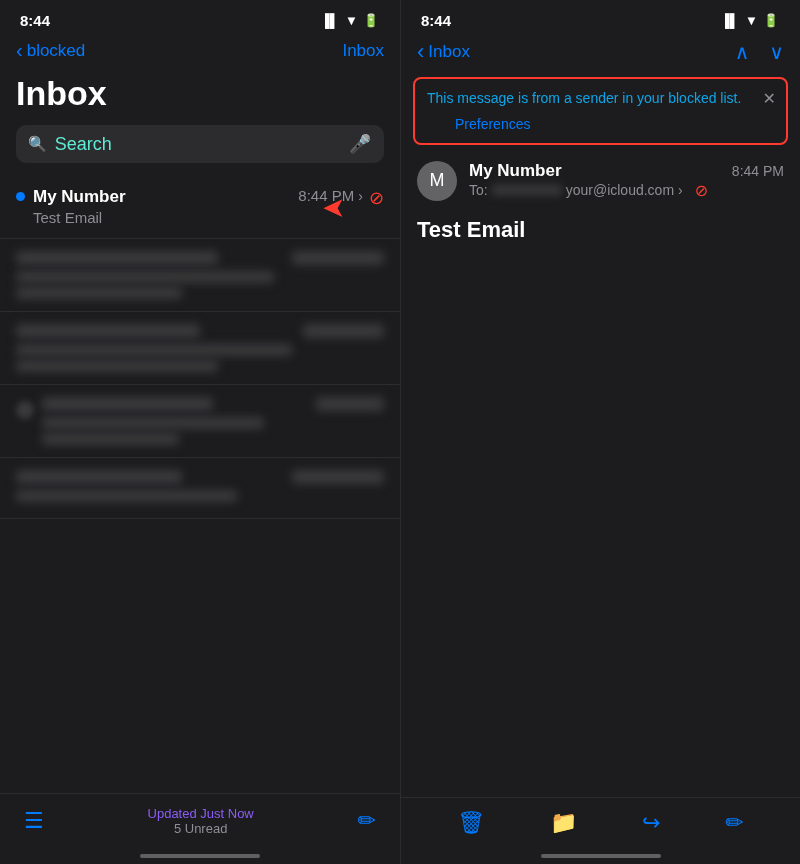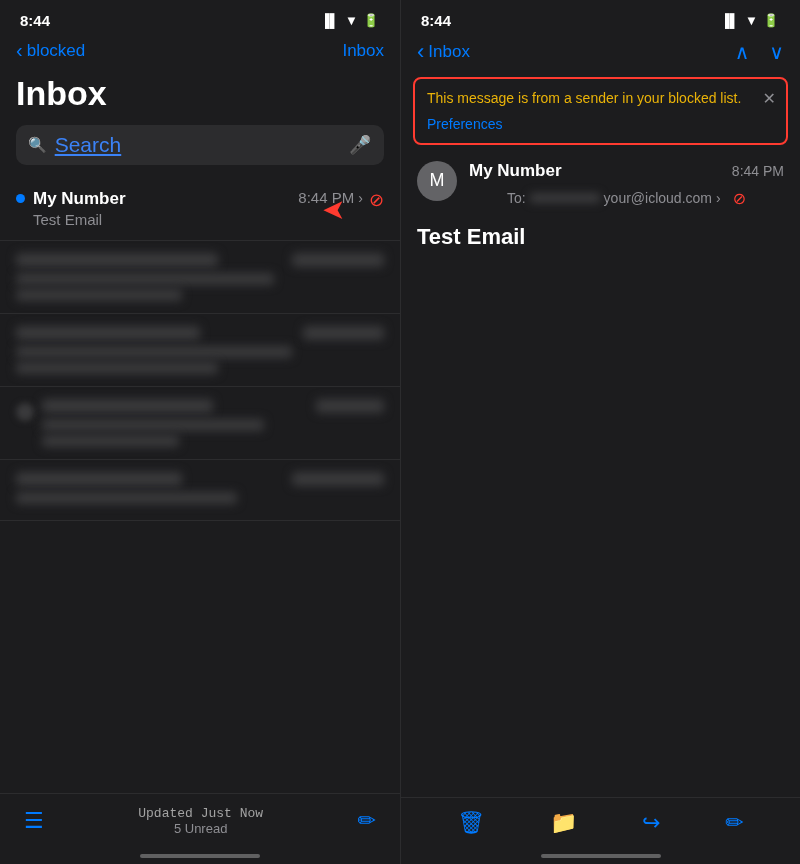--- a/index.html
+++ b/index.html
@@ -83,24 +83,23 @@
       padding: 8px 12px;
       gap: 8px;
     }
 
     .search-icon-wrap {
       color: #8e8e93;
       font-size: 15px;
     }
 
     .search-placeholder {
-      color: #3b82f6;
-      font-size: 21px;
+      color: #5eead4;
+      font-size: 18px;
       flex: 1;
-      text-decoration: underline;
     }
 
     .mic-icon {
       color: #8e8e93;
       font-size: 18px;
     }
 
     
     .email-list {
       flex: 1;
@@ -187,22 +186,21 @@
       padding: 12px 24px 28px;
       border-top: 1px solid #2c2c2e;
     }
 
     .bottom-bar-center {
       text-align: center;
     }
 
     .updated-text {
       font-size: 13px;
-      color: #a3a3a3;
-      font-family: Liberation Mono, monospace;
+      color: #8b5cf6;
     }
 
     .unread-text {
       font-size: 13px;
       color: #8e8e93;
     }
 
     .bottom-icon {
       color: #007AFF;
       font-size: 22px;
@@ -268,37 +266,38 @@
       margin: 4px 12px 8px;
       border: 2px solid #ff3b30;
       border-radius: 8px;
       padding: 10px 12px 10px 12px;
       background: transparent;
       position: relative;
     }
 
     .blocked-banner-text {
       font-size: 14px;
-      color: #eab308;
+      color: #0ea5e9;
       line-height: 1.4;
       margin-bottom: 6px;
       padding-right: 24px;
     }
 
     .blocked-banner-close {
       position: absolute;
       top: 10px;
       right: 10px;
       color: #8e8e93;
       font-size: 16px;
     }
 
     .preferences-link {
       color: #007AFF;
       font-size: 14px;
+      margin-left: 28px;
     }
 
     
     .email-detail-header {
       display: flex;
       align-items: flex-start;
       padding: 8px 16px 12px;
       gap: 12px;
     }
 
@@ -334,22 +333,21 @@
 
     .detail-time {
       font-size: 14px;
       color: #8e8e93;
     }
 
     .detail-to-row {
       display: flex;
       align-items: center;
       gap: 4px;
-      margin-top: 8px;
-      justify-content: center;
+      margin-top: 0;
     }
 
     .detail-to-label {
       font-size: 14px;
       color: #8e8e93;
     }
 
     .detail-to-address {
       font-size: 14px;
       color: #8e8e93;

